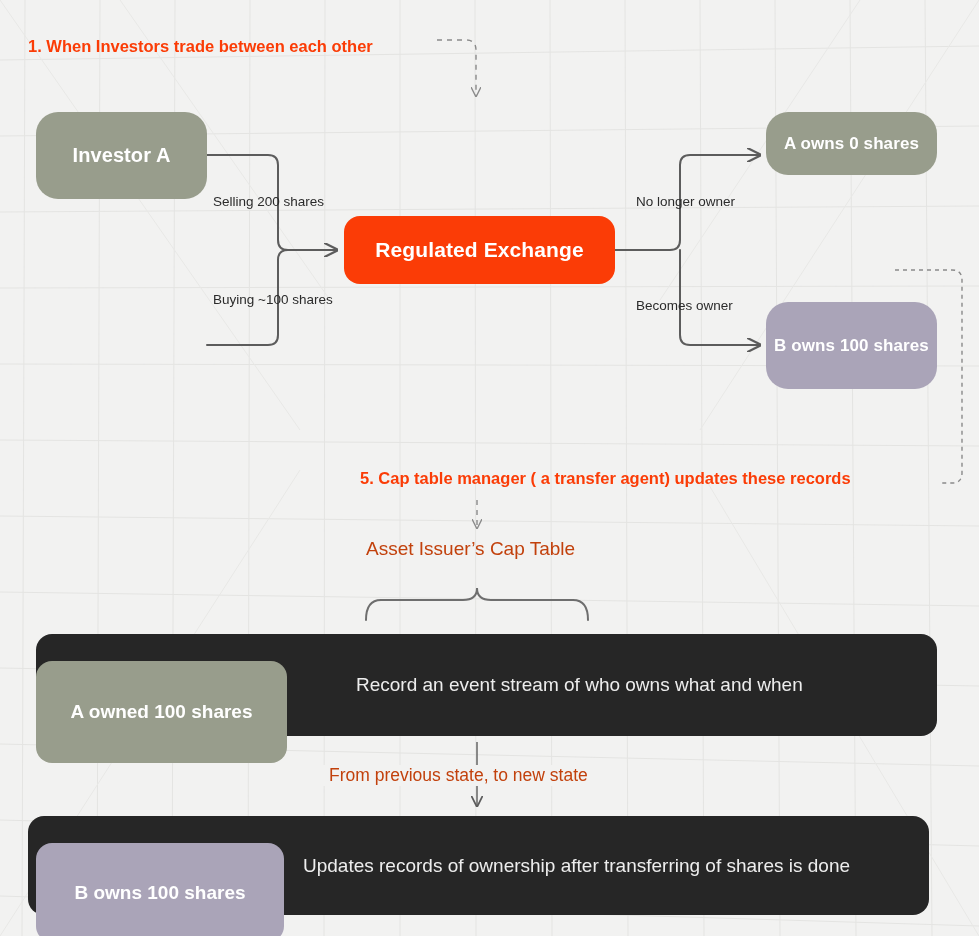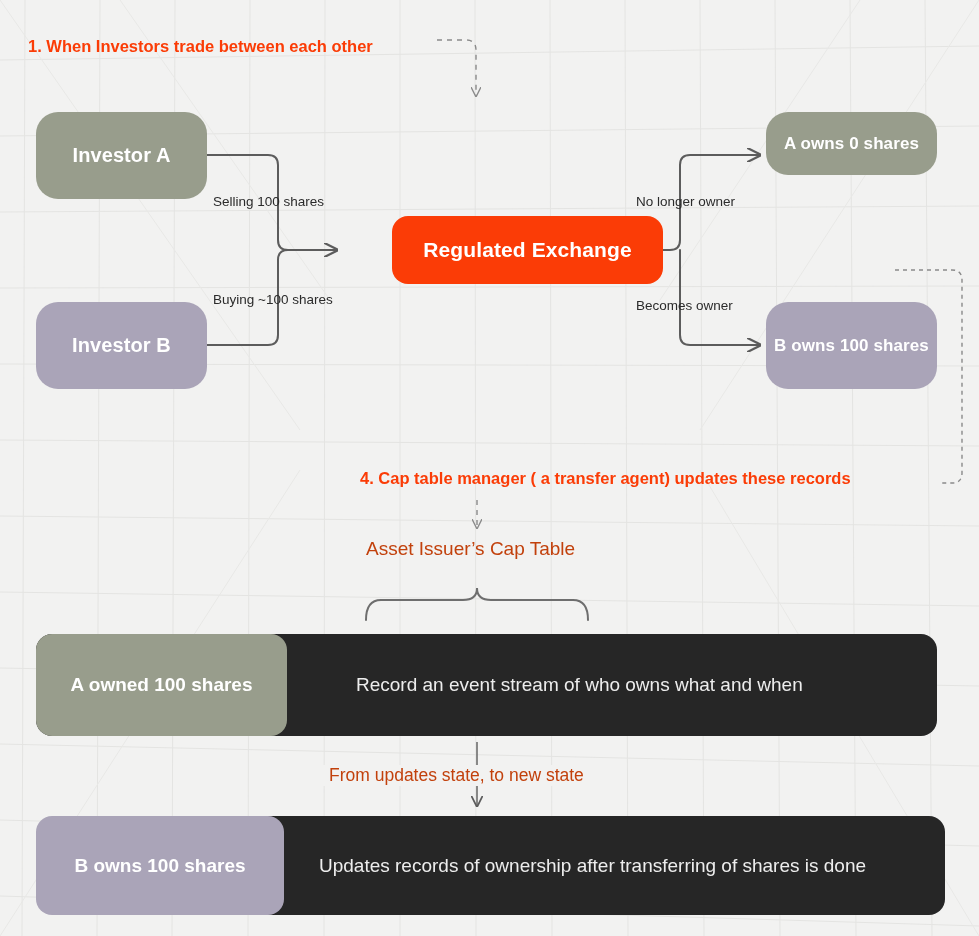--- a/index.html
+++ b/index.html
@@ -20,21 +20,21 @@
     display:flex;align-items:center;justify-content:center;
     border-radius:22px;
     color:#FFFFFF;
     font-weight:bold;
     letter-spacing:.1px;
     z-index:3;
     box-sizing:border-box;
   }
   .node.sage{background:#989D8C;}
   .node.purple{background:#AAA4B8;}
-  .node.orange{background:#FB3C06;border-radius:16px;margin-left:48px;}
+  .node.orange{background:#FB3C06;border-radius:16px;}
 
   
   .edge-label{
     position:absolute;
     color:#2B2B2B;
     font-size:13.5px;
     white-space:nowrap;
     z-index:4;
     background:transparent;
   }
@@ -72,20 +72,21 @@
     color:#EDEDED;
     font-size:19px;
     white-space:nowrap;
   }
   .record-chip{
     position:absolute;
     display:flex;align-items:center;justify-content:center;
     border-radius:16px;
     color:#FFFFFF;font-weight:bold;font-size:19px;
     z-index:4;
+    margin-top:27px;
   }
 
   svg.conn{position:absolute;left:0;top:0;width:979px;height:936px;z-index:2;pointer-events:none;overflow:visible;}
 </style>
 </head>
 <body>
 
 <div id="stage">
 
   <svg id="bg-grid" viewBox="0 0 979 936" preserveAspectRatio="none">
@@ -176,54 +177,51 @@
       <path d="M 895 270 L 952 270 Q 962 270 962 280 L 962 473 Q 962 483 952 483 L 940 483"></path>
     </g>
   </svg>
 
   <div class="step-heading" style="left:28px;top:37px;">1.  When Investors trade between each other</div>
 
   <div class="node sage" style="left:36px;top:112px;width:171px;height:87px;font-size:20px;">
     <span>Investor A</span>
   </div>
 
-  <div class="node purple" style="left:36px;top:302px;width:171px;height:87px;font-size:20px;">
-    <span>Investor B</span>
-  </div>
 
   <div class="node orange" style="left:344px;top:216px;width:271px;height:68px;font-size:21px;">
     <span>Regulated Exchange</span>
   </div>
 
   <div class="node sage" style="left:766px;top:112px;width:171px;height:63px;font-size:17px;">
     <span>A owns 0 shares</span>
   </div>
 
   <div class="node purple" style="left:766px;top:302px;width:171px;height:87px;font-size:17px;">
     <span>B owns 100 shares</span>
   </div>
 
-  <div class="edge-label" style="left:213px;top:194px;">Selling 100 shares</div>
+  <div class="edge-label" style="left:213px;top:194px;">Selling 200 shares</div>
   <div class="edge-label" style="left:213px;top:292px;">Buying ~100 shares</div>
   <div class="edge-label" style="left:636px;top:194px;">No longer owner</div>
   <div class="edge-label" style="left:636px;top:298px;">Becomes owner</div>
 
-  <div class="step-heading" style="left:360px;top:469px;">4.  Cap table manager ( a transfer agent) updates these records</div>
+  <div class="step-heading" style="left:360px;top:469px;">5.  Cap table manager ( a transfer agent) updates these records</div>
 
   <div class="caption" style="left:366px;top:538px;">Asset Issuer’s Cap Table</div>
 
   <div class="record-bar" style="left:36px;top:634px;width:901px;height:102px;">
     <span class="record-text" style="margin-left:320px;">Record an event stream of who owns what and when</span>
   </div>
   <div class="record-chip sage" style="left:36px;top:634px;width:251px;height:102px;background:#989D8C;">
     <span>A owned 100 shares</span>
   </div>
 
-  <div class="caption small shield" style="left:321px;top:765px;">From updates state, to new state</div>
-
-  <div class="record-bar" style="left:44px;top:816px;width:901px;height:99px;">
+  <div class="caption small shield" style="left:321px;top:765px;">From previous state, to new state</div>
+
+  <div class="record-bar" style="left:28px;top:816px;width:901px;height:99px;">
     <span class="record-text" style="margin-left:275px;">Updates records of ownership after transferring of shares is done</span>
   </div>
   <div class="record-chip purple" style="left:36px;top:816px;width:248px;height:99px;background:#AAA4B8;">
     <span>B owns 100 shares</span>
   </div>
 
 </div>
 
 </body></html>

